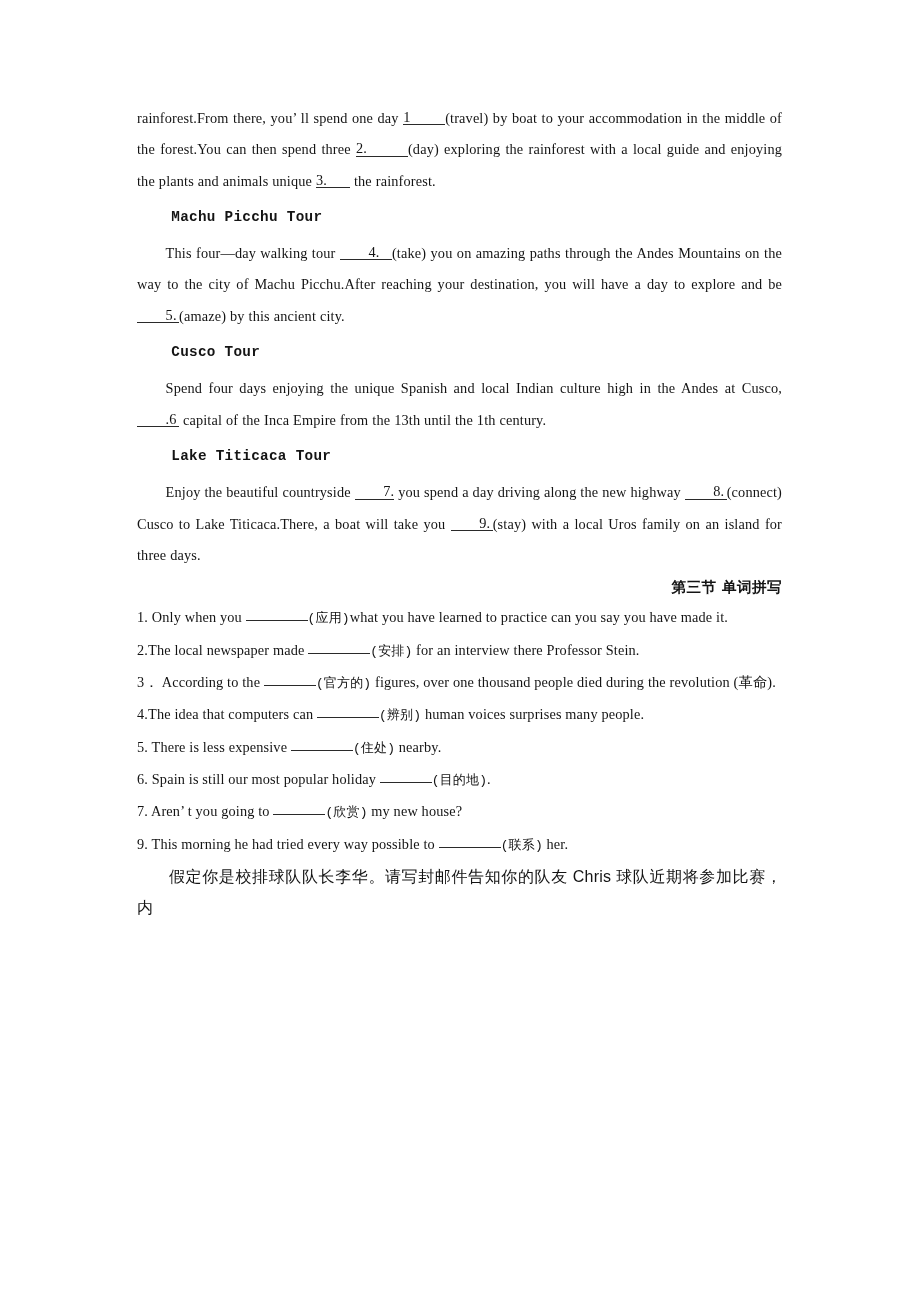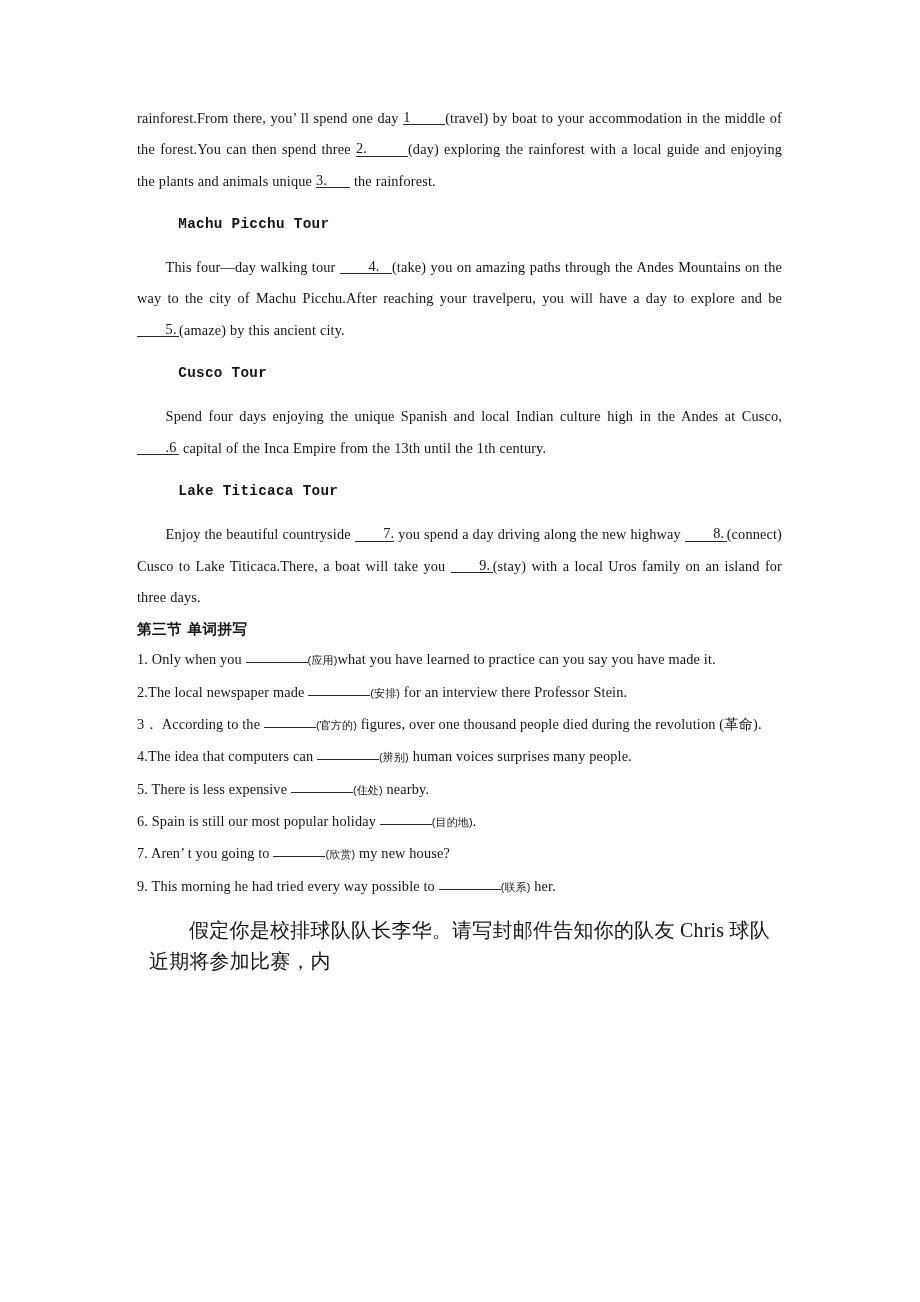--- a/index.html
+++ b/index.html
@@ -39,34 +39,35 @@
   }
   .indent2 {
     text-indent: 2em;
   }
 
   
   .tour-head {
     font-size: 14.3px;
     line-height: 31.3px;
     font-weight: bold;
-    margin: 12px;
+    margin: 5px;
     padding-left: 2.05em;
     letter-spacing: 0.3px;
     font-family: "Liberation Mono", "DejaVu Sans Mono", monospace;
   }
 
   
   .cn-head {
     font-size: 14.6px;
     line-height: 31.3px;
     font-weight: bold;
     margin: 0;
     letter-spacing: 0.4px;
     font-family: "DejaVu Sans", "Liberation Sans", sans-serif;
+    text-align: right;
   }
 
   
   .item {
     font-size: 14.3px;
     line-height: 31.3px;
     text-align: justify;
     text-justify: inter-word;
     margin: 0;
     letter-spacing: 0.15px;
@@ -86,43 +87,43 @@
     top: -1px;
     font-size: 14.3px;
   }
   .blank.n { min-width: 52px; }
   .blank.n-sm { min-width: 42px; }
   .blank.n-xs { min-width: 34px; }
   .blank.empty { min-width: 62px; }
   .blank.empty-sm { min-width: 52px; }
 
   .cn {
-    font-family: Liberation Sans, sans-serif;
-    font-size: 11px;
+    font-family: Liberation Mono, monospace;
+    font-size: 13px;
   }
 
   .final-cn {
-    font-family: Liberation Serif, serif;
-    font-size: 20px;
+    font-family: Liberation Sans, sans-serif;
+    font-size: 16px;
     line-height: 31.3px;
     text-indent: 2em;
     text-align: justify;
-    margin: 12px;
+    margin: 0;
     letter-spacing: 0.2px;
   }
 </style>
 </head>
 <body>
 
 <div class="page">
 
   <p class="para last-line-left"><span>rainforest.From there, you’ ll spend one day </span><span class="blank n-sm">1</span><span>(travel) by boat to your accommodation in the middle of the forest.You can then spend three </span><span class="blank n">2.</span><span>(day) exploring the rainforest with a local guide and enjoying the plants and animals unique </span><span class="blank n-xs">3.</span><span> the rainforest.</span></p>
 
   <p class="tour-head">Machu Picchu Tour</p>
-  <p class="para indent2 last-line-left"><span>This four—day walking tour </span><span class="blank n">4.</span><span>(take) you on amazing paths through the Andes Mountains on the way to the city of Machu Picchu.After reaching your travelperu, you will have a day to explore and be </span><span class="blank n-sm">5.</span><span>(amaze) by this ancient city.</span></p>
+  <p class="para indent2 last-line-left"><span>This four—day walking tour </span><span class="blank n">4.</span><span>(take) you on amazing paths through the Andes Mountains on the way to the city of Machu Picchu.After reaching your destination, you will have a day to explore and be </span><span class="blank n-sm">5.</span><span>(amaze) by this ancient city.</span></p>
 
   <p class="tour-head">Cusco Tour</p>
   <p class="para indent2 last-line-left"><span>Spend four days enjoying the unique Spanish and local Indian culture high in the Andes at Cusco, </span><span class="blank n-sm">.6</span><span> capital of the Inca Empire from the 13th until the 1th century.</span></p>
 
   <p class="tour-head">Lake Titicaca Tour</p>
   <p class="para indent2 last-line-left"><span>Enjoy the beautiful countryside </span><span class="blank n-xs">7.</span><span> you spend a day driving along the new highway </span><span class="blank n-sm">8.</span><span>(connect) Cusco to Lake Titicaca.There, a boat will take you </span><span class="blank n-sm">9.</span><span>(stay) with a local Uros family on an island for three days.</span></p>
 
 
   <p class="cn-head">第三节 单词拼写</p>
 

